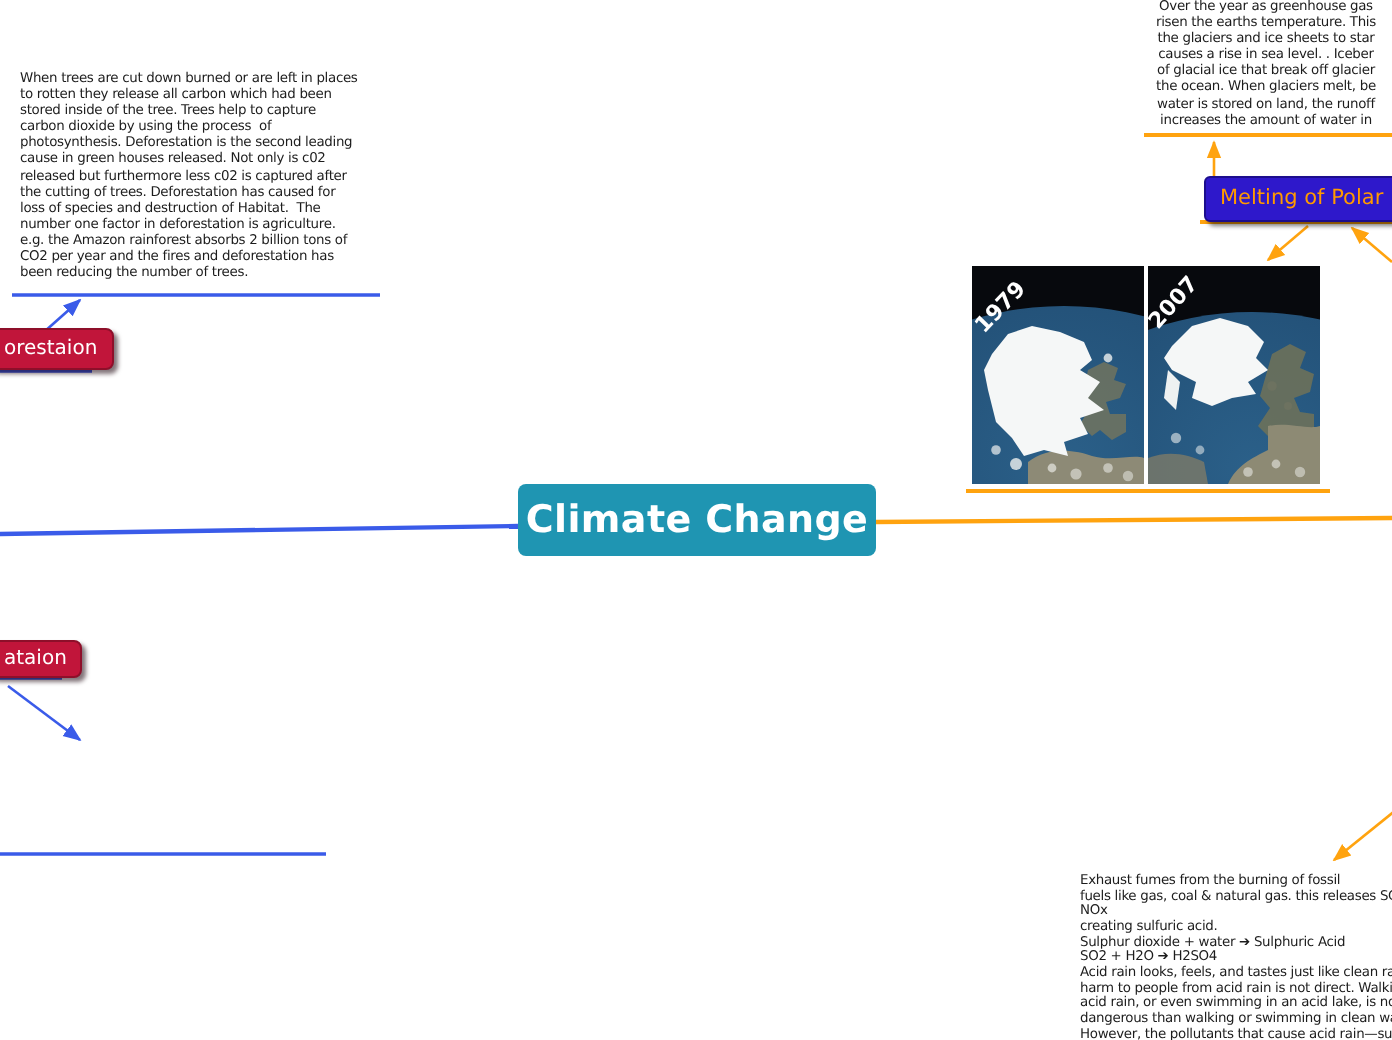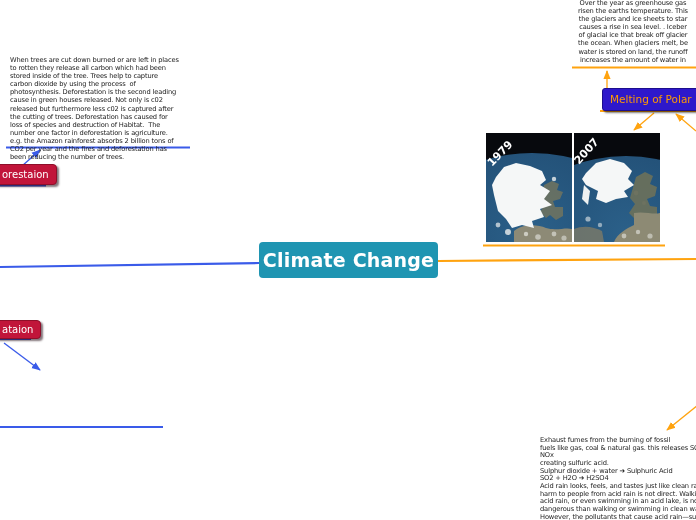--- a/index.html
+++ b/index.html
@@ -2,21 +2,21 @@
 <html><head>
 <meta charset="utf-8">
 <style>
   html,body{margin:0;padding:0;background:#fff;}
   #canvas{position:relative;width:696px;height:520px;overflow:hidden;background:#fff;
           font-family:"DejaVu Sans",sans-serif;}
   #overlay{position:absolute;left:0;top:0;width:696px;height:520px;pointer-events:none;}
   .para{position:absolute;margin:0;white-space:pre;color:#1c1c1c;
         font-family:"DejaVu Sans",sans-serif;font-size:6.7px;line-height:8.1px;
         letter-spacing:-0.15px;}
-  #p-def{left:10px;top:56px;}
+  #p-def{left:10px;top:35px;}
   #p-melt{left:578px;top:-1px;text-align:center;}
   #p-trans{left:1px;top:377px;line-height:7.8px;}
   #p-acid{left:540px;top:437px;line-height:7.65px;}
   .tag{position:absolute;color:#fff;font-size:10px;padding:0 7px;border-radius:4px;
        box-shadow:2px 2px 2px rgba(30,5,15,.55);white-space:nowrap;}
   .tag.red{background:#c1153a;border:1px solid #8e0f2a;}
   #t-def{left:-6px;top:164px;height:19px;line-height:19px;}
   #t-trans{left:-6px;top:320px;height:17px;line-height:17px;}
   #t-melt{left:602px;top:88px;height:21px;line-height:21px;width:110px;
           background:#2e18cb;color:#ff9a00;font-size:10.5px;border:1px solid #1c0e8e;

